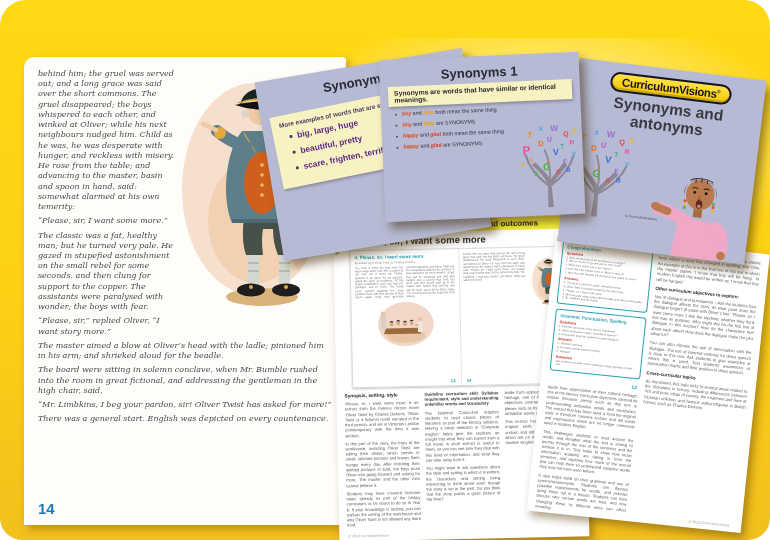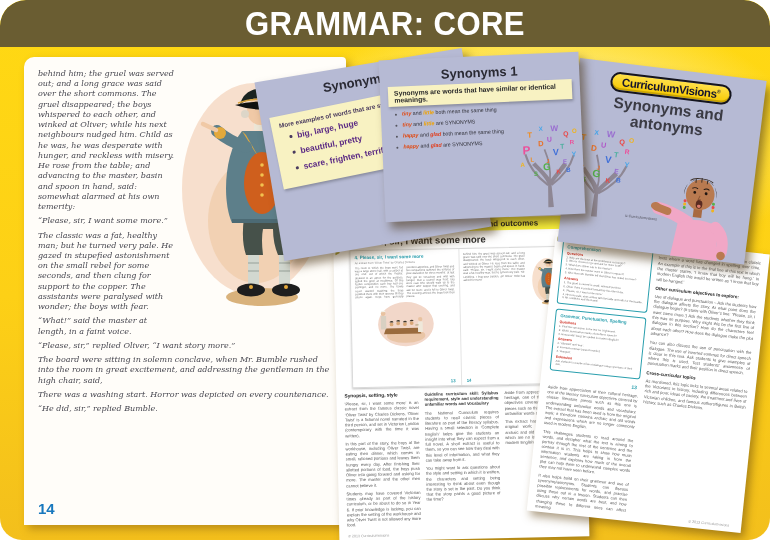--- a/index.html
+++ b/index.html
@@ -85,23 +85,20 @@
   .tree-right{position:absolute;left:0px;bottom:26px;}
   .girl{position:absolute;right:2px;bottom:-2px;}
   .sr-copy{position:absolute;left:64px;bottom:32px;font-size:3.6px;color:#4a4a55;}
 </style>
 </head>
 <body>
 
 <div class="stage">
   <div class="card">
 
-    <header class="banner">
-      <h1>GRAMMAR: CORE</h1>
-    </header>
 
     <div class="glow"></div>
 
     <section class="book-page">
       <div class="book-illus">
         <svg viewBox="0 0 152 250" width="152" height="250">
           <g id="bumble-fig">
             <ellipse cx="72" cy="120" rx="72" ry="106" fill="#f6dcc8" opacity=".9"></ellipse>
             <ellipse cx="74" cy="152" rx="48" ry="62" fill="#eec39a" opacity=".5"></ellipse>
             <ellipse cx="80" cy="228" rx="36" ry="9" fill="#d9b27c"></ellipse>
@@ -141,25 +138,25 @@
             <path d="M53 36 Q79 45 105 36 Q79 29 53 36 Z" fill="#10100f"></path>
             <path d="M56 34 Q79 26 102 34" stroke="#d9a33c" stroke-width="1.4" fill="none"></path>
           </g>
         </svg>
       </div>
       <div class="book-text">
 
       <p class="bpara">behind him; the gruel was served out; and a long grace was said over the short commons. The gruel disappeared; the boys whispered to each other, and winked at Oliver; while his next neighbours nudged him. Child as he was, he was desperate with hunger, and reckless with misery. He rose from the table; and advancing to the master, basin and spoon in hand, said: somewhat alarmed at his own temerity:</p>
           <p class="bpara">“Please, sir, I want some more.”</p>
           <p class="bpara">The classic was a fat, healthy man; but he turned very pale. He gazed in stupefied astonishment on the small rebel for some seconds, and then clung for support to the copper. The assistants were paralysed with wonder; the boys with fear.</p>
-          <p class="bpara">“What!” said the master at length, in a faint voice.</p>
           <p class="bpara">“Please, sir,” replied Oliver, “I want story more.”</p>
-          <p class="bpara">The board were sitting in solemn conclave, when Mr. Bumble rushed into the room in great excitement, and addressing the gentleman in the high chair, said,</p>
-          <p class="bpara">There was a washing start. Horror was depicted on every countenance.</p>
-          <p class="bpara">“He did, sir,” replied Bumble.</p>
+          <p class="bpara">The master aimed a blow at Oliver’s head with the ladle; pinioned him in his arm; and shrieked aloud for the beadle.</p>
+          <p class="bpara">The board were sitting in solemn conclave, when Mr. Bumble rushed into the room in great fictional, and addressing the gentleman in the high chair, said,</p>
+          <p class="bpara">“Mr. Limbkins, I beg your pardon, sir! Oliver Twist has asked for more!”</p>
+          <p class="bpara">There was a general start. English was depicted on every countenance.</p>
         </div>
       <div class="book-pageno">14</div>
     </section>
 
     <section class="lesson lesson1">
       <div class="band">Teacher’s notes: objectives and outcomes</div>
       <div class="lp-head">4. Please, sir, I want some more</div>
       <span class="arrow-marker" style="top:34px;">▶</span>
       <div class="mini-spread">
         <div class="mini-page left">

